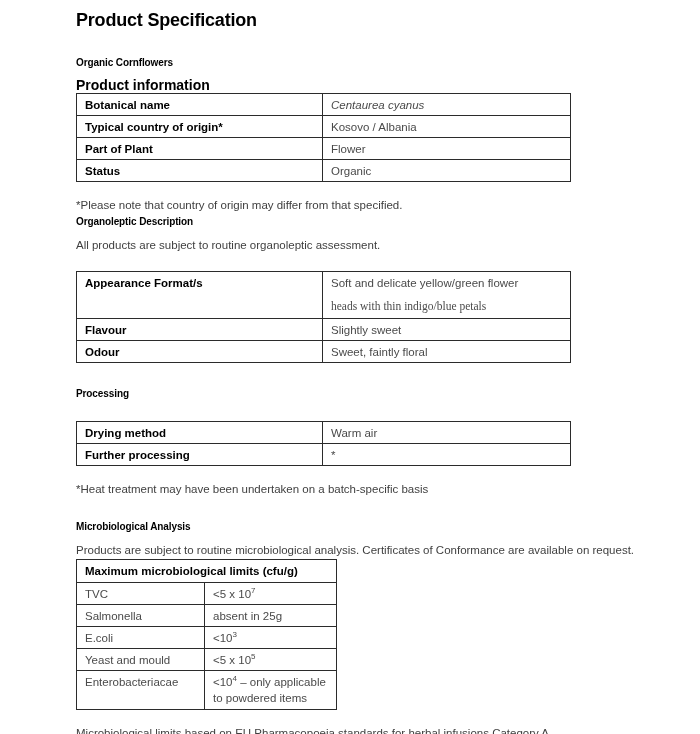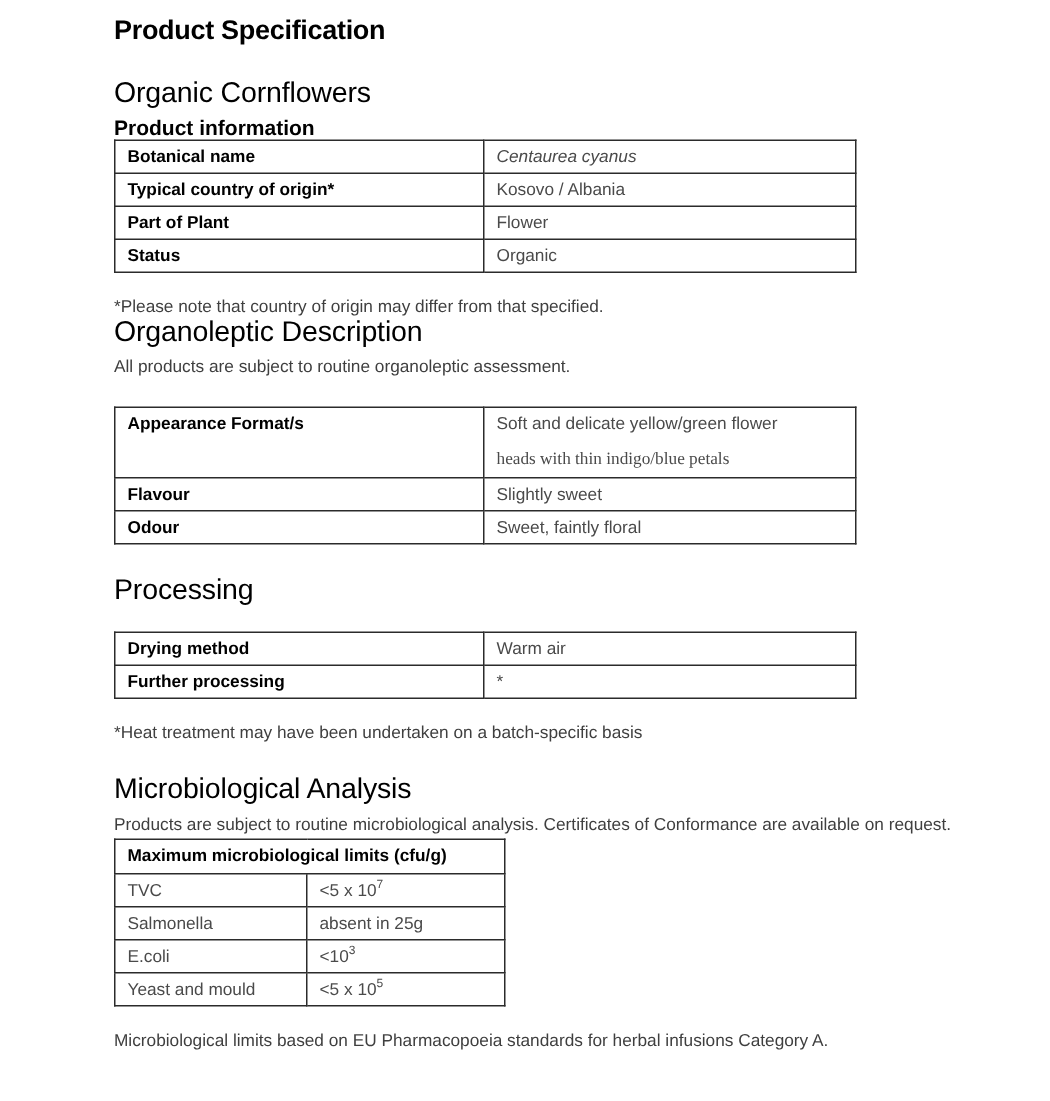--- a/index.html
+++ b/index.html
@@ -7,21 +7,21 @@
     width:700px; height:734px;
     background:#ffffff;
     font-family:"Liberation Sans", sans-serif;
     color:#000;
     overflow:hidden;
     position:relative;
   }
   .content { padding:9px 60px 0 76px; }
 
   .doc-title  { font-size:18px; font-weight:bold; line-height:23px; letter-spacing:-0.2px; }
-  .h2         { font-size:19px; font-weight:normal; line-height:19px; letter-spacing:-0.1px; }
+  .h2         { font-size:10px; font-weight:bold; line-height:19px; letter-spacing:-0.1px; }
   .h3         { font-size:14px; font-weight:bold; line-height:16px; }
   .body-text  { font-size:11.5px; color:#3f3f3f; line-height:14.5px; }
   .footnote   { font-size:11.5px; color:#3f3f3f; line-height:14px; margin-top:16px; }
 
   .mt-title-gap   { margin-top:21px; }
   .mt-sub         { margin-top:5px; }
   .mt-table       { margin-top:0; }
   .mt-section     { }
   .mt-intro       { margin-top:7px; }
   .mt-table-sm    { margin-top:18px; }
@@ -168,19 +168,23 @@
       <td class="value-cell"><span>absent in 25g</span><sup></sup><span></span></td>
     </tr>
     <tr>
       <td class="value-cell">E.coli</td>
       <td class="value-cell"><span>&lt;10</span><sup>3</sup><span></span></td>
     </tr>
     <tr>
       <td class="value-cell">Yeast and mould</td>
       <td class="value-cell"><span>&lt;5 x 10</span><sup>5</sup><span></span></td>
     </tr>
+    <tr class="tall2">
+      <td class="value-cell">Enterobacteriacae</td>
+      <td class="value-cell"><span>&lt;10</span><sup>4</sup><span> – only applicable to powdered items</span></td>
+    </tr>
   </tbody>
     </table>
   <div class="footnote">Microbiological limits based on EU Pharmacopoeia standards for herbal infusions Category A.</div>
 
 </div>
 
 <div class="doc-ref">OHT Spec 132 (Rev3)</div>
 
 </body></html>

